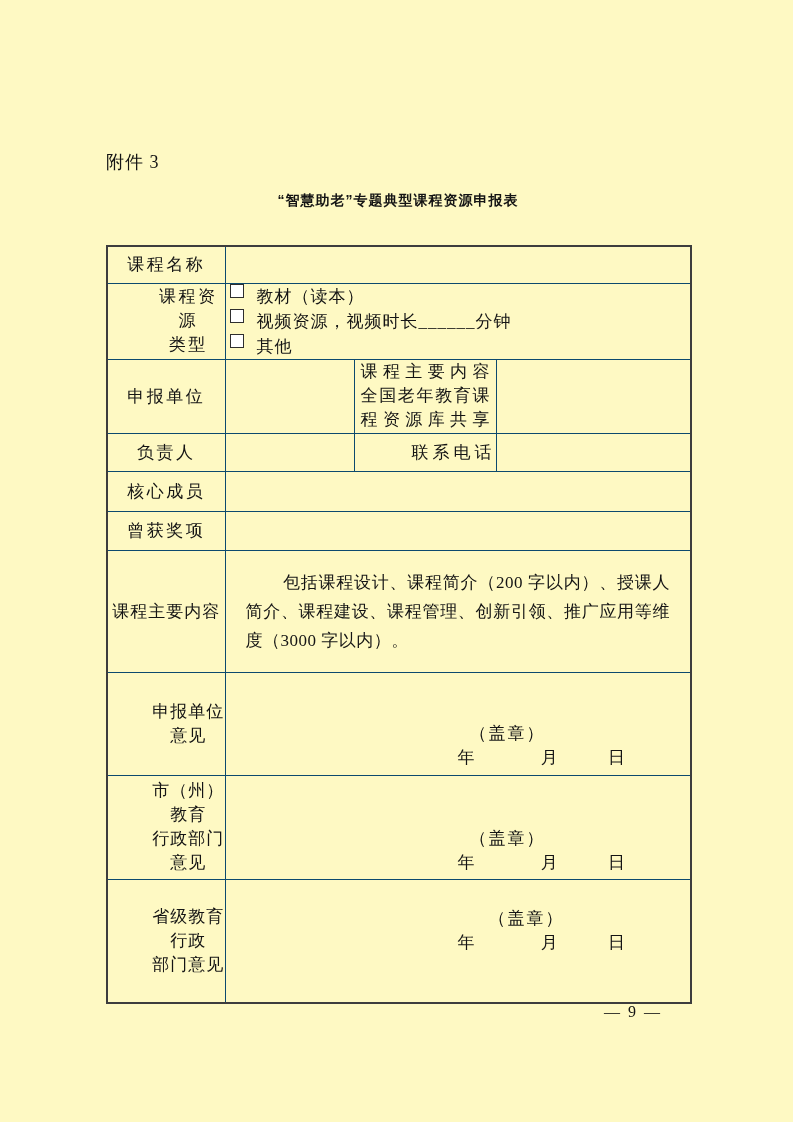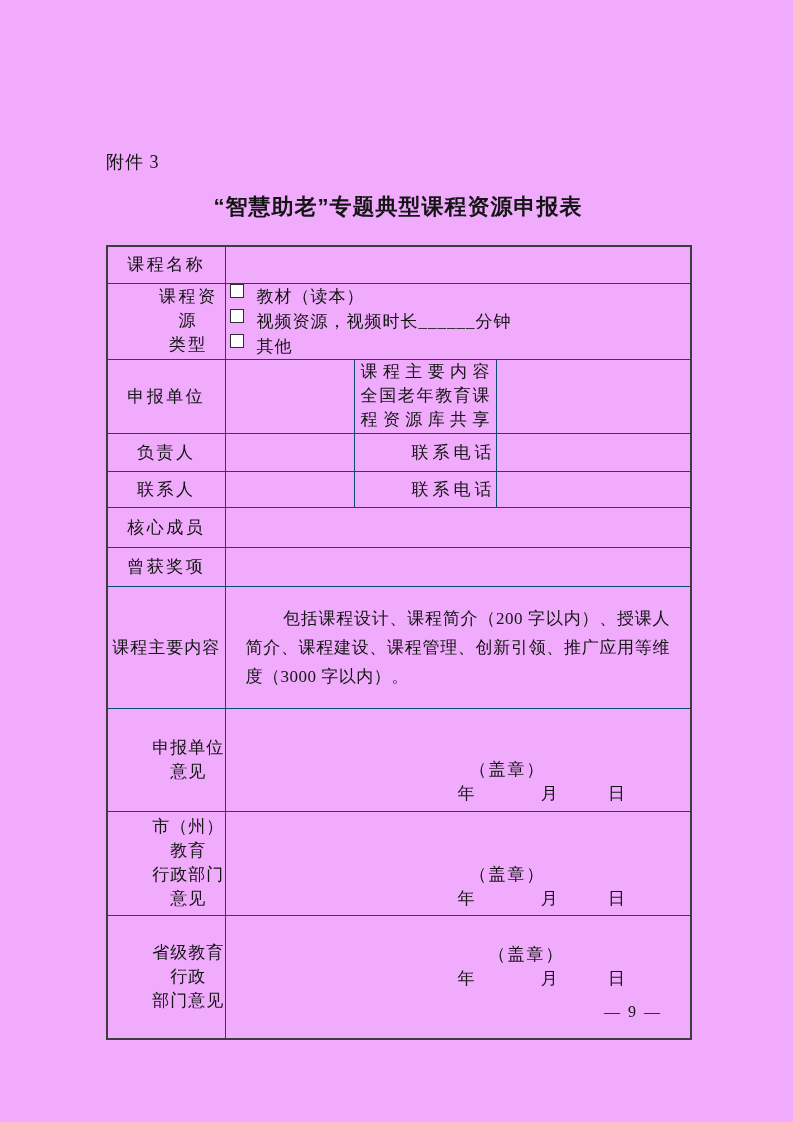--- a/index.html
+++ b/index.html
@@ -1,31 +1,31 @@
 <!DOCTYPE html>
 <html><head>
 <meta charset="utf-8">
 <style>
   html,body { margin:0; padding:0; background:#ffffff; }
   .page {
     position:relative;
     width:793px; height:1122px;
-    background:#f0abfc;
+    background:#fef9c3;
     color:#141414;
     font-family:"Liberation Serif","DejaVu Serif",serif;
     overflow:hidden;
   }
   .attachment {
     position:absolute; left:106px; top:150px;
     font-size:18px; letter-spacing:1px;
   }
   .doc-title {
     position:absolute; left:106px; top:192px; width:584px;
     text-align:center;
-    font-size:22px; font-weight:bold; letter-spacing:1px;
+    font-size:14px; font-weight:bold; letter-spacing:1px;
     font-family:"Liberation Sans","DejaVu Sans",sans-serif;
   }
   table.form {
     position:absolute; left:106px; top:245px;
     border-collapse:collapse; table-layout:fixed;
     width:584px;
     border:2px solid #3d3d3d;
     font-size:17px;
   }
   table.form td {
@@ -129,26 +129,20 @@
       <td></td>
     </tr>
 
     <tr style="height:38px">
       <td class="lbl">负责人</td>
       <td></td>
       <td class="phone">联系电话</td>
       <td></td>
     </tr>
 
-    <tr style="height:36px">
-      <td class="lbl">联系人</td>
-      <td></td>
-      <td class="phone">联系电话</td>
-      <td></td>
-    </tr>
 
     <tr style="height:40px">
       <td class="lbl">核心成员</td>
       <td colspan="3"></td>
     </tr>
 
     <tr style="height:39px">
       <td class="lbl">曾获奖项</td>
       <td colspan="3"></td>
     </tr>

